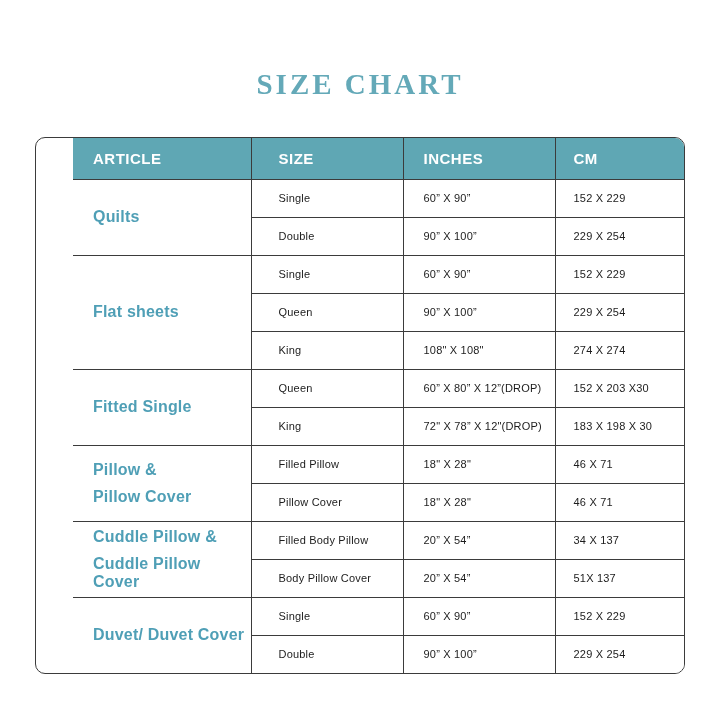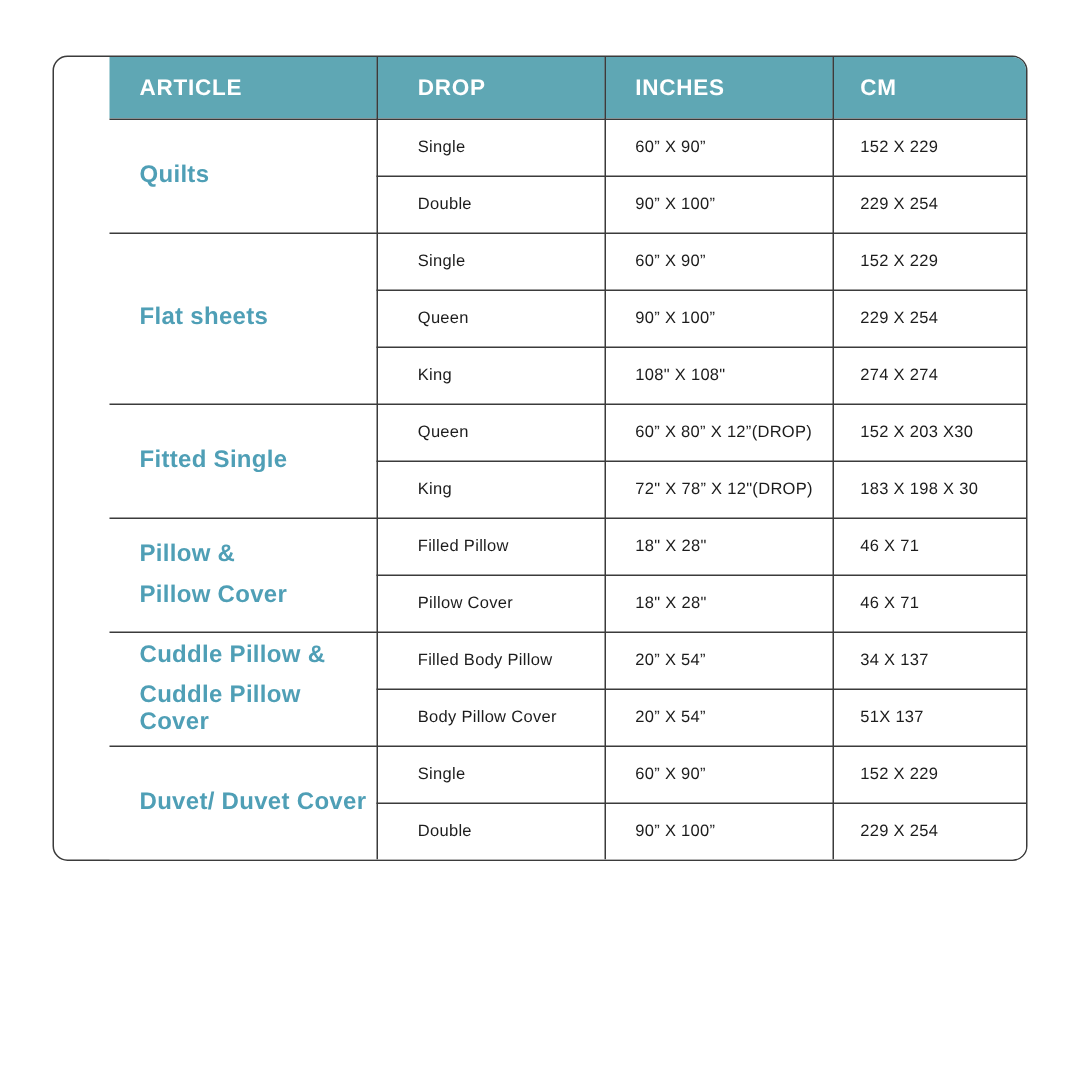--- a/index.html
+++ b/index.html
@@ -76,32 +76,33 @@
   }
   td.size-cell   { padding-left: 27px; }
   td.inches-cell { padding-left: 20px; }
   td.cm-cell     { padding-left: 18px; }
   .article-line + .article-line { margin-top: 9px; }
 </style>
 </head>
 <body>
 
 <div class="page">
+  <h1 class="title">SIZE CHART</h1>
   <div class="table-wrap">
     <table class="size-table">
       <colgroup>
         <col class="c-article">
         <col class="c-size">
         <col class="c-inches">
         <col class="c-cm">
       </colgroup>
       <thead>
         <tr>
           <th>ARTICLE</th>
-          <th>DROP</th>
+          <th>SIZE</th>
           <th>INCHES</th>
           <th>CM</th>
         </tr>
       </thead>
       <tbody>
           <tr>
             <td rowspan="2" class="article-cell">
               <div class="article-line">Quilts</div>
             </td>
             <td class="size-cell">Single</td>

